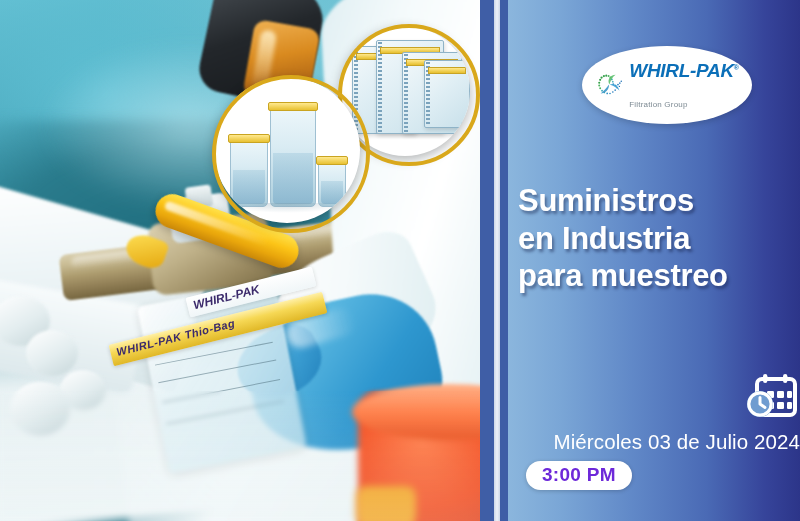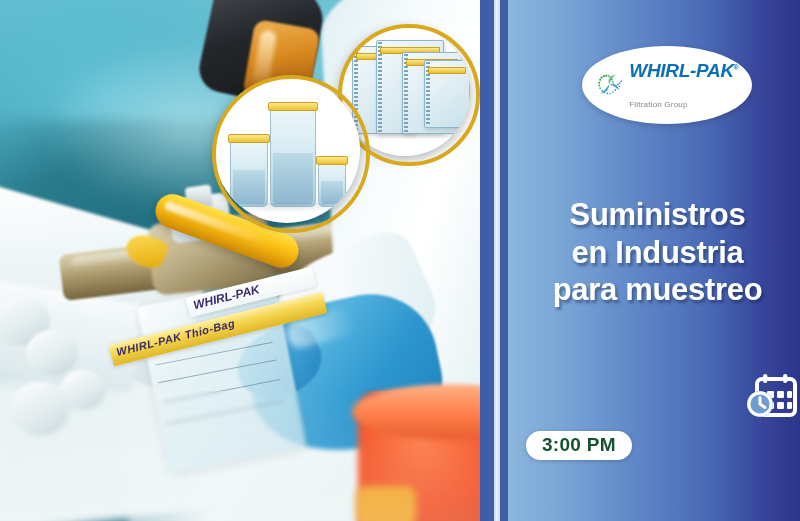--- a/index.html
+++ b/index.html
@@ -496,23 +496,23 @@
     font-family: "Liberation Sans", sans-serif;
     font-size: 8px;
     color: #7d8a93;
     letter-spacing: .2px;
     margin-top: 20px;
   }
 
   
   .headline {
     position: absolute;
-    left: 10px; top: 196px;
+    left: 10px; top: 182px;
     width: 279px;
-    text-align: center;
+    text-align: left;
     color: #ffffff;
     font-family: "Liberation Sans", sans-serif;
     font-weight: bold;
     font-size: 31px;
     line-height: 1.21;
     letter-spacing: -0.3px;
     text-shadow: 2px 3px 3px rgba(20,30,70,.45);
   }
   .headline div { white-space: nowrap; }
 
@@ -535,21 +535,21 @@
     font-family: "Liberation Sans", sans-serif;
     font-size: 20.5px;
     font-weight: normal;
     letter-spacing: .1px;
     white-space: nowrap;
   }
   .time-pill {
     display: inline-block;
     margin-top: 7px;
     background: #ffffff;
-    color: #14532d;
+    color: #6d28d9;
     font-family: "Liberation Sans", sans-serif;
     font-weight: bold;
     font-size: 19px;
     letter-spacing: .3px;
     padding: 3px 16px 4px 16px;
     border-radius: 20px;
     box-shadow: 0 1px 4px rgba(0,0,0,.2);
   }
   .pill-wrap { text-align: left; padding-left: 2px; }
 
@@ -738,20 +738,21 @@
         <rect x="33" y="19" width="7" height="7" rx="1.2" fill="#ffffff"></rect>
         <rect x="43" y="19" width="5" height="7" rx="1.2" fill="#ffffff"></rect>
         <rect x="23" y="30" width="7" height="7" rx="1.2" fill="#ffffff"></rect>
         <rect x="33" y="30" width="7" height="7" rx="1.2" fill="#ffffff"></rect>
         <rect x="43" y="30" width="5" height="7" rx="1.2" fill="#ffffff"></rect>
 
         <circle cx="16" cy="32" r="13" fill="#6f9cd0"></circle>
         <circle cx="16" cy="32" r="11.2" fill="none" stroke="#ffffff" stroke-width="3.2"></circle>
         <path d="M16 25.5 L16 32 L21 35.5" fill="none" stroke="#ffffff" stroke-width="3" stroke-linecap="round" stroke-linejoin="round"></path>
       </svg>
+      <div class="date-text">Miércoles 03 de Julio 2024</div>
       <div class="pill-wrap">
         <span class="time-pill">3:00 PM</span>
       </div>
     </div>
   </div>
 
 
 </div>
 
 </body></html>

